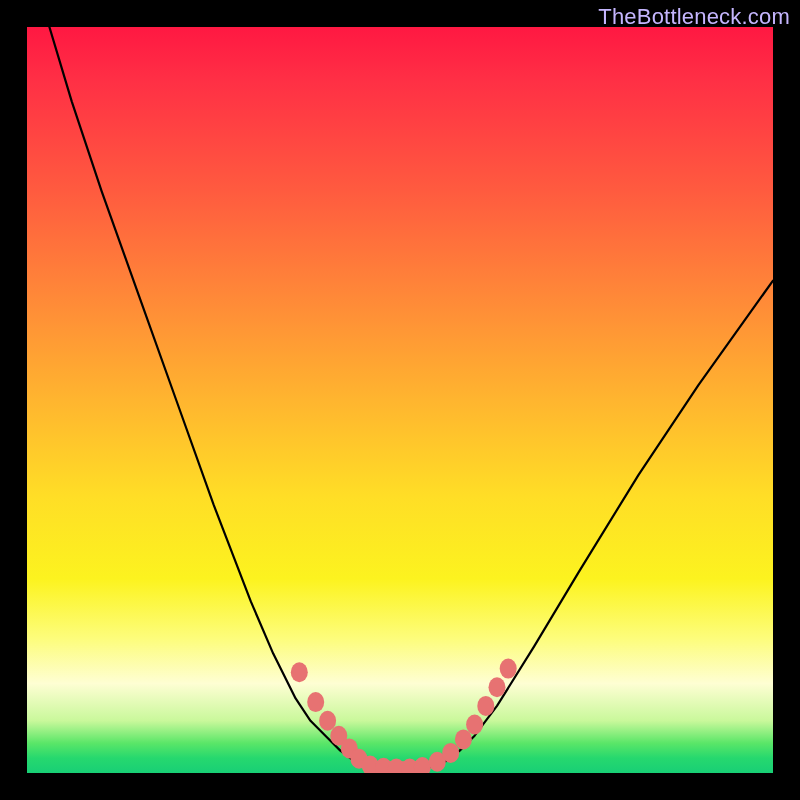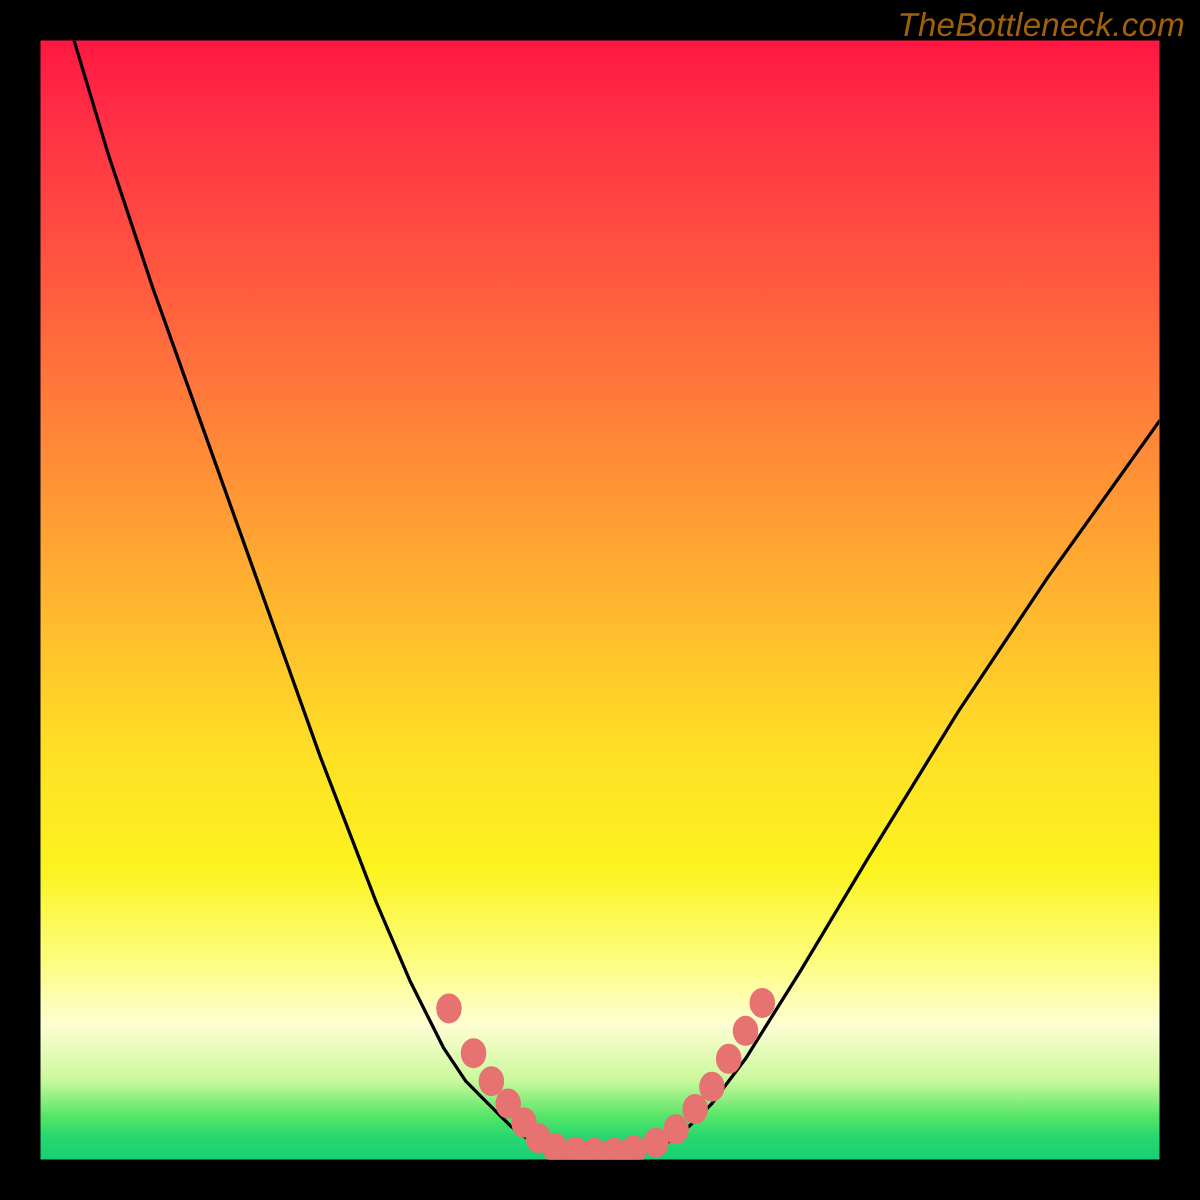--- a/index.html
+++ b/index.html
@@ -38,26 +38,25 @@
       #c9f89b 93%,
       #5ae668 96%,
       #26d86e 98%,
       #18cf76 100%
     );
   }
   .watermark {
     position: absolute;
     top: 4px;
     right: 10px;
-    color: #a16207;
+    color: #c4b5fd;
     font-size: 22px;
     font-weight: 500;
     letter-spacing: 0.2px;
     user-select: none;
-    font-style: italic;
   }
   svg {
     position: absolute;
     left: 0;
     top: 0;
   }
 </style>
 </head>
 <body>
 

